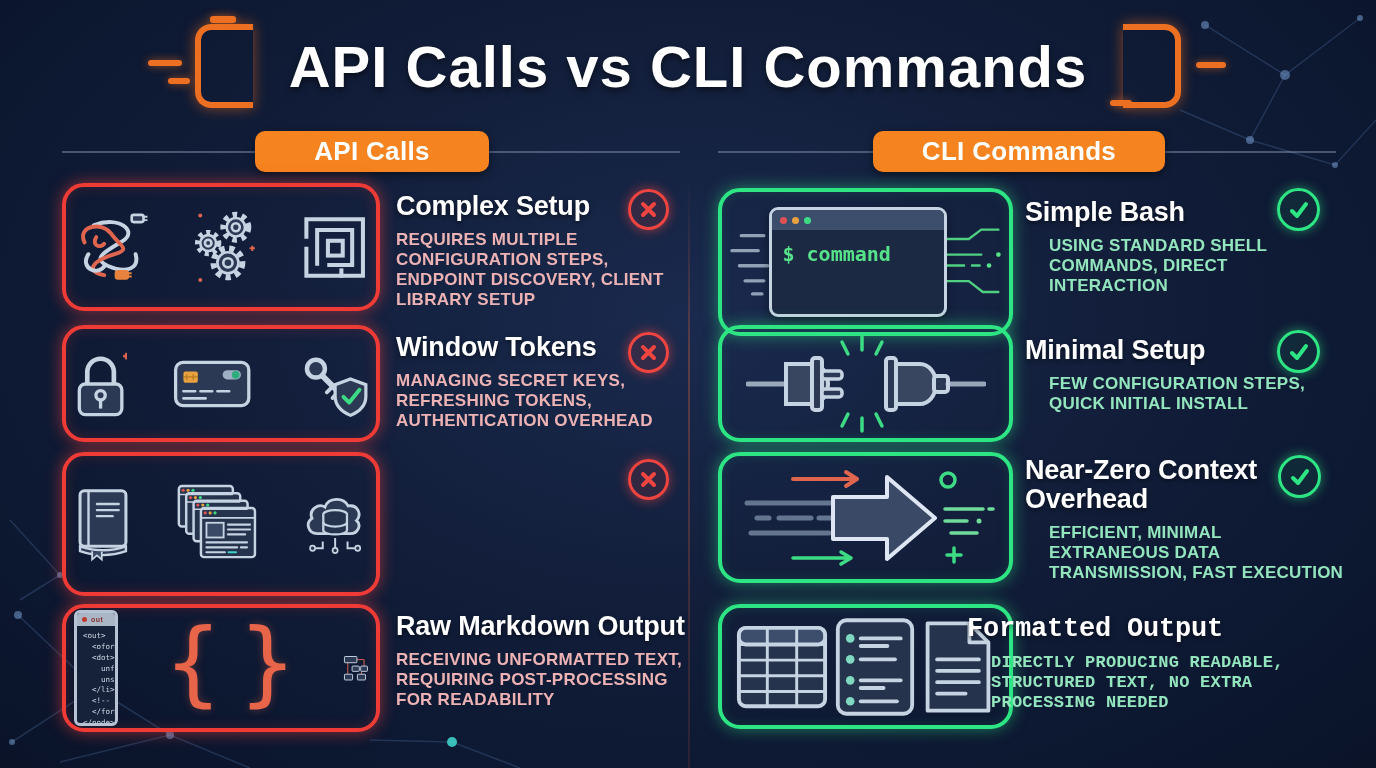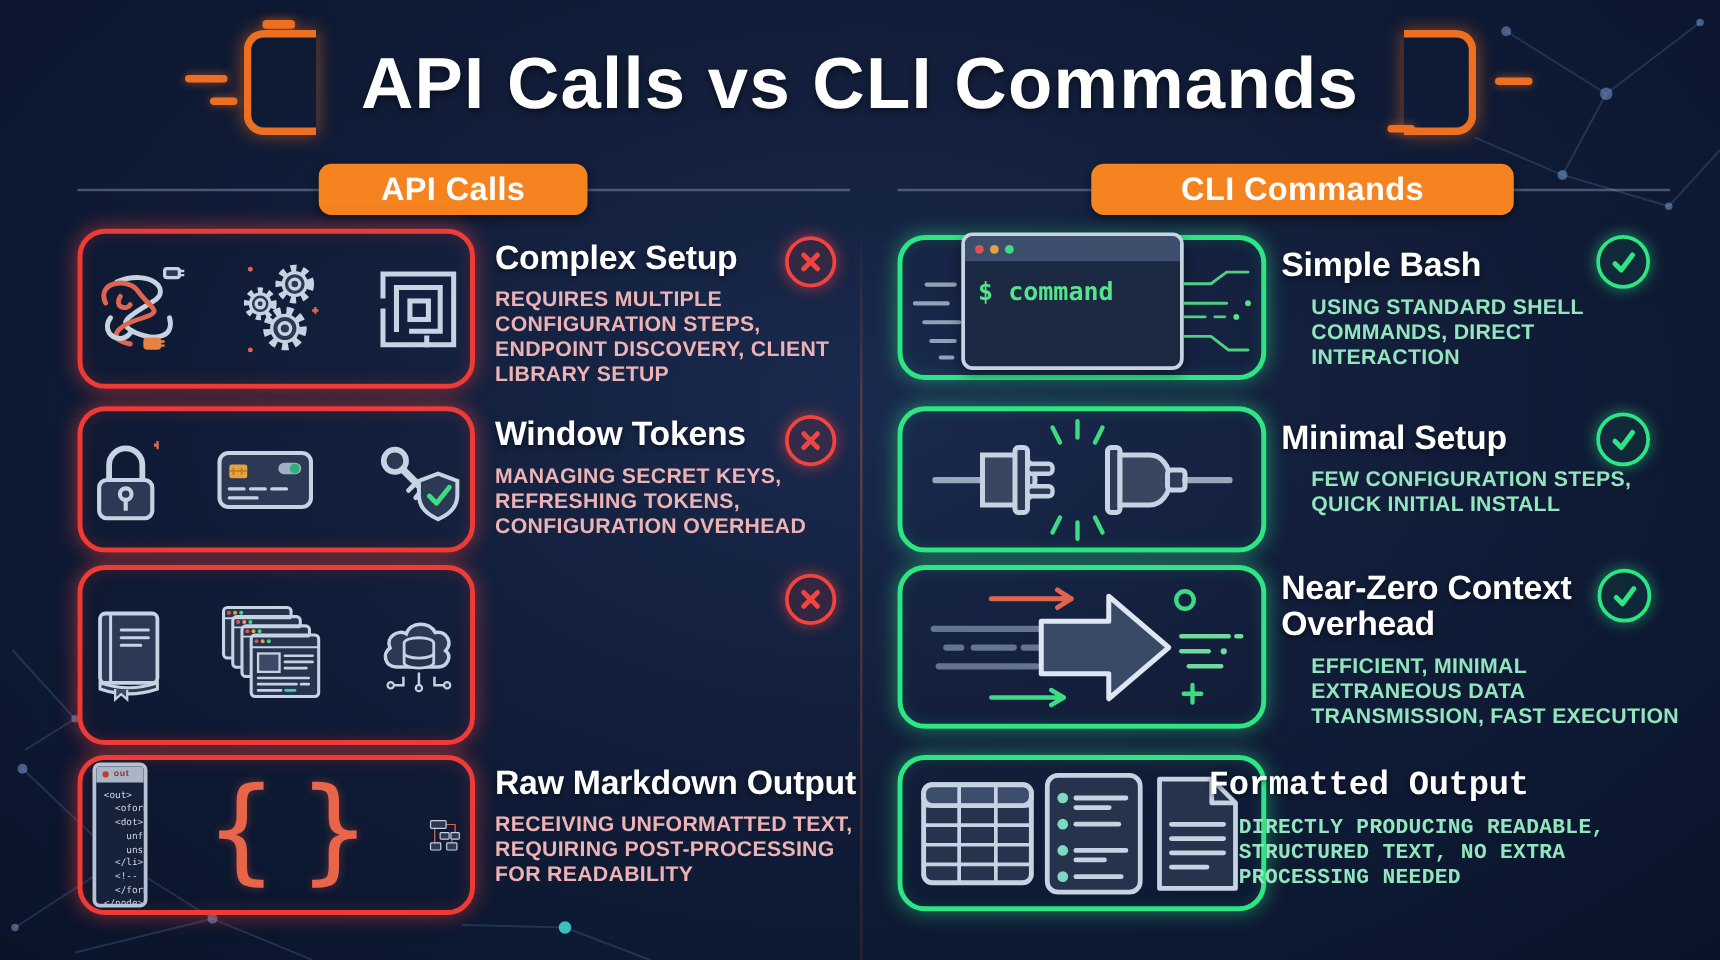--- a/index.html
+++ b/index.html
@@ -82,22 +82,22 @@
     <div class="bracket r"></div>
   </div>
   <div class="tdash" style="left:148px;top:60px;width:34px;height:6px;"></div>
   <div class="tdash" style="left:168px;top:78px;width:22px;height:6px;"></div>
   <div class="tdash" style="left:210px;top:16px;width:26px;height:7px;"></div>
   <div class="tdash" style="left:1196px;top:62px;width:30px;height:6px;"></div>
   <div class="tdash" style="left:1110px;top:100px;width:22px;height:6px;"></div>
 
   <div class="header-line" style="left:62px;width:618px;"></div>
   <div class="header-line" style="left:718px;width:618px;"></div>
-  <div class="badge" style="left:255px;width:215px;">API Calls</div>
-  <div class="badge" style="left:873px;width:338px;">CLI Commands</div>
+  <div class="badge" style="left:255px;width:234px;">API Calls</div>
+  <div class="badge" style="left:873px;width:292px;">CLI Commands</div>
 
   <div class="divider"></div>
 
   <div class="ibox red" style="left:62px;top:183px;width:318px;height:128px;">
     <svg width="112" height="112" viewBox="0 0 115 110">
       <g fill="none" stroke-linecap="round" stroke-width="6">
         <path d="M30 22 C70 6 98 32 74 46 C48 62 26 72 52 84 C80 96 100 88 94 66" stroke="#c6d3e2"></path>
         <path d="M16 48 C4 22 44 16 56 34 C70 54 88 58 62 66 C28 76 16 92 46 98" stroke="#e0654f"></path>
         <path d="M22 66 C8 86 36 102 48 82" stroke="#c6d3e2"></path>
         <path d="M34 40 C26 52 40 58 46 50" stroke="#e0654f"></path>
@@ -250,21 +250,21 @@
       <g fill="#2b3954" stroke="#c6d3e2" stroke-width="4">
         <rect x="6" y="6" width="52" height="26" rx="3"></rect>
         <rect x="38" y="46" width="30" height="22" rx="3"></rect>
         <rect x="74" y="46" width="28" height="22" rx="3"></rect>
         <rect x="6" y="80" width="34" height="24" rx="3"></rect>
         <rect x="60" y="80" width="34" height="24" rx="3"></rect>
       </g>
     </svg>
   </div>
 
-  <div class="ibox green" style="left:718px;top:188px;width:295px;height:116px;align-items:flex-end;">
+  <div class="ibox green" style="left:718px;top:188px;width:295px;height:148px;">
     <svg width="42" height="84" viewBox="0 0 42 84">
       <g stroke="#9fb0c4" stroke-width="3.5" stroke-linecap="round" opacity="0.9">
         <path d="M12 14 h24 M2 30 h28 M10 46 h30 M16 62 h20 M24 76 h10"></path>
       </g>
     </svg>
     <div class="term">
       <div class="term-bar">
         <span class="dot" style="background:#e05252"></span>
         <span class="dot" style="background:#e8a13f"></span>
         <span class="dot" style="background:#3ddc84"></span>
@@ -354,21 +354,21 @@
       </g>
     </svg>
   </div>
 
   <div class="tblock" style="left:396px;top:192px;width:300px;">
     <h2 class="row-title" style="max-width:230px;">Complex Setup</h2>
     <div class="row-desc desc-pink" style="width:272px;">REQUIRES MULTIPLE CONFIGURATION STEPS, ENDPOINT DISCOVERY, CLIENT LIBRARY SETUP</div>
   </div>
   <div class="tblock" style="left:396px;top:333px;width:300px;">
     <h2 class="row-title" style="max-width:230px;">Window Tokens</h2>
-    <div class="row-desc desc-pink" style="width:280px;">MANAGING SECRET KEYS, REFRESHING TOKENS, CONFIGURATION OVERHEAD</div>
+    <div class="row-desc desc-pink" style="width:280px;">MANAGING SECRET KEYS, REFRESHING TOKENS, AUTHENTICATION OVERHEAD</div>
   </div>
   <div class="tblock" style="left:396px;top:612px;width:310px;">
     <h2 class="row-title">Raw Markdown Output</h2>
     <div class="row-desc desc-pink" style="width:286px;">RECEIVING UNFORMATTED TEXT, REQUIRING POST-PROCESSING FOR READABILITY</div>
   </div>
 
   <div class="tblock" style="left:1025px;top:198px;width:310px;">
     <h2 class="row-title" style="max-width:240px;">Simple Bash</h2>
     <div class="row-desc desc-green" style="width:300px;">USING STANDARD SHELL COMMANDS, DIRECT INTERACTION</div>
   </div>

